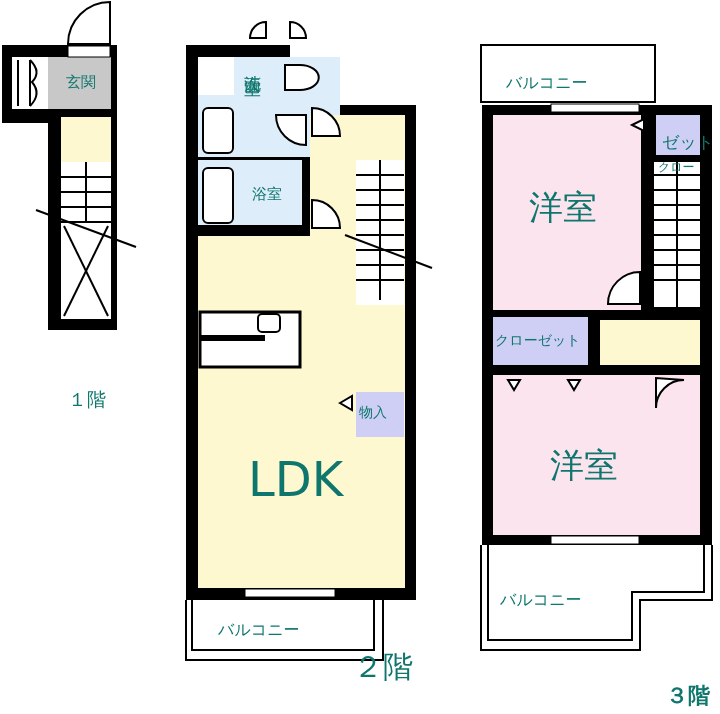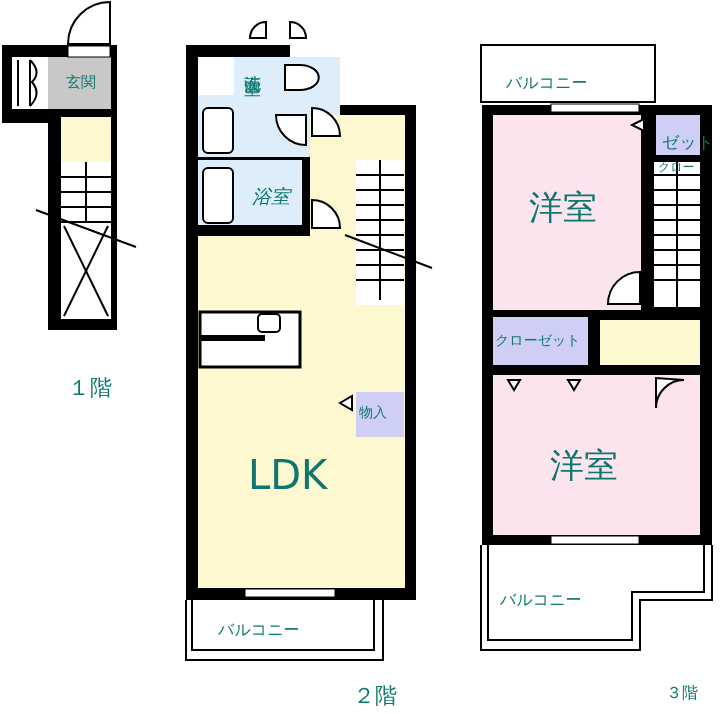--- a/index.html
+++ b/index.html
@@ -112,29 +112,29 @@
       <path d="M640 272 A32 32 0 0 0 608 304 L640 304 Z"></path>
       <path d="M656 378 L656 408 A28 28 0 0 1 684 380 Z" transform="rotate(0)"></path>
       <path d="M508 380 L520 380 L514 390 Z"></path>
         <path d="M568 380 L580 380 L574 390 Z"></path>
       <path d="M632 125 L644 119 L644 131 Z"></path>
     </g>
   </g>
 </svg>
 
 <div class="lbl" style="left:66px;top:75px;font-size:15px;">玄関</div>
-<div class="lbl" style="left:68px;top:377px;font-size:22px;">１階</div>
+<div class="lbl" style="left:68px;top:390px;font-size:19px;">１階</div>
 
 <div class="lbl vert" style="left:244px;top:62px;font-size:17px;">洗面室</div>
-<div class="lbl" style="left:252px;top:187px;font-size:19px;font-style:italic;">浴室</div>
+<div class="lbl" style="left:252px;top:187px;font-size:15px;">浴室</div>
 <div class="lbl" style="left:359px;top:405px;font-size:14px;">物入</div>
-<div class="lbl" style="left:248px;top:455px;font-size:40px;text-align:center;">LDK</div>
+<div class="lbl" style="left:248px;top:455px;font-size:48px;text-align:center;">LDK</div>
 <div class="lbl" style="left:218px;top:622px;font-size:16px;">バルコニー</div>
-<div class="lbl" style="left:353px;top:685px;font-size:22px;">２階</div>
+<div class="lbl" style="left:353px;top:652px;font-size:30px;">２階</div>
 
 <div class="lbl" style="left:529px;top:190px;font-size:34px;">洋室</div>
 <div class="lbl" style="left:658px;top:117px;font-size:12px;margin-top:44px;">クロー</div>
 <div class="lbl" style="left:662px;top:134px;font-size:17px;">ゼット</div>
 <div class="lbl" style="left:495px;top:333px;font-size:14px;">クローゼット</div>
 <div class="lbl" style="left:550px;top:448px;font-size:34px;">洋室</div>
 <div class="lbl" style="left:506px;top:75px;font-size:16px;">バルコニー</div>
 <div class="lbl" style="left:500px;top:592px;font-size:16px;">バルコニー</div>
-<div class="lbl" style="left:666px;top:685px;font-size:16px;">３階</div>
+<div class="lbl" style="left:666px;top:685px;font-size:22px;font-weight:bold;">３階</div>
 
 </body></html>

